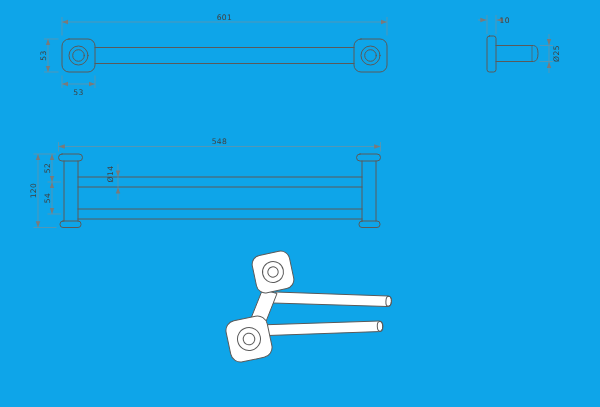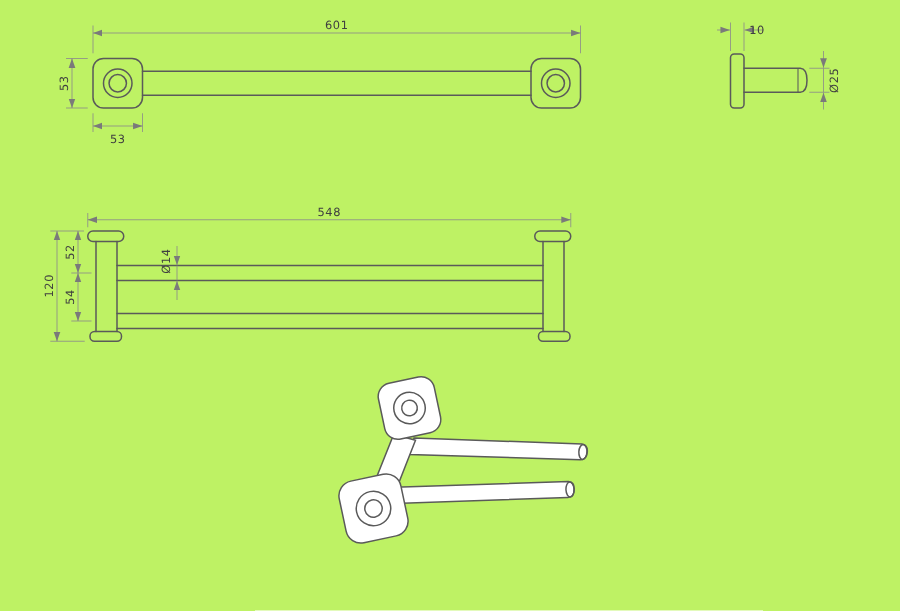--- a/index.html
+++ b/index.html
@@ -1,17 +1,17 @@
 <!DOCTYPE html>
 <html><head>
 <meta charset="utf-8">
 <style>
   html,body{margin:0;padding:0;background:#ffffff;}
   .sheet{
-    width:600px;height:407px;background:#bef264;position:relative;overflow:hidden;
+    width:600px;height:407px;background:#0ea5e9;position:relative;overflow:hidden;
     font-family:"DejaVu Sans", sans-serif;
   }
   svg{display:block;}
   .part{stroke:#5a5a5a;stroke-width:1;fill:none;stroke-linecap:round;}
   .dimline{stroke:#8c8c8c;stroke-width:0.55;fill:none;}
   .dim{font-size:7.6px;fill:#404040;letter-spacing:0.4px;}
 </style>
 </head>
 <body>
 

